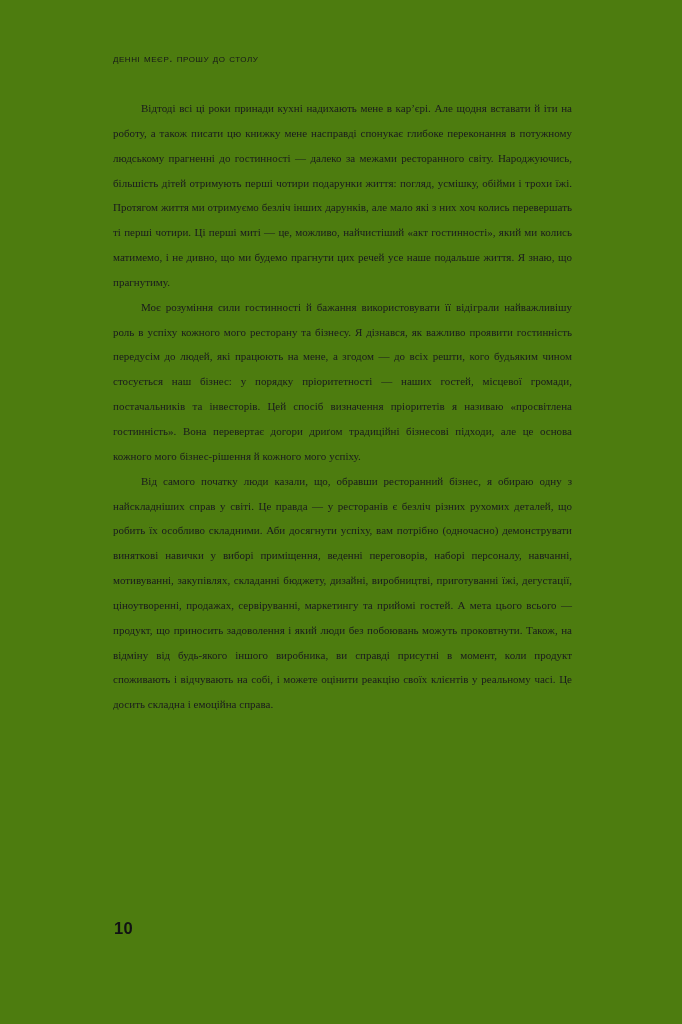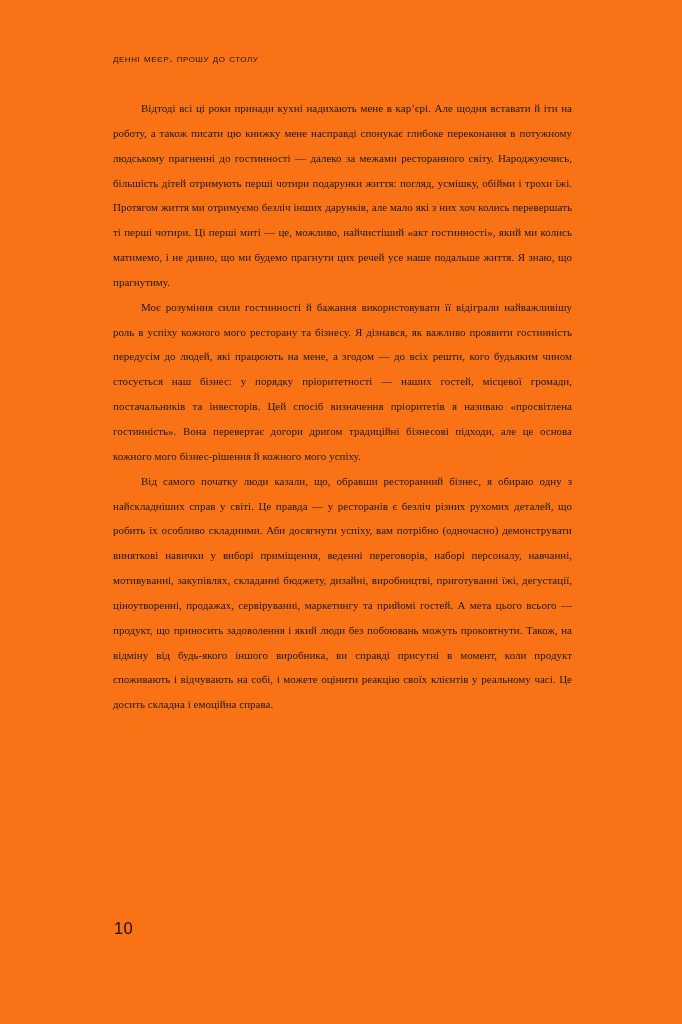--- a/index.html
+++ b/index.html
@@ -4,21 +4,21 @@
 <style>
   html, body {
     margin: 0;
     padding: 0;
     background: #ffffff;
   }
   .page {
     position: relative;
     width: 682px;
     height: 1024px;
-    background: #f97316;
+    background: #4d7c0f;
     overflow: hidden;
     box-sizing: border-box;
   }
   .running-head {
     position: absolute;
     left: 113px;
     top: 52px;
     font-family: "Liberation Sans", sans-serif;
     font-size: 11.4px;
     letter-spacing: 0.55px;
@@ -49,21 +49,21 @@
     hyphens: manual;
     -webkit-hyphens: manual;
     word-spacing: 0.1px;
   }
   .folio {
     position: absolute;
     left: 114px;
     top: 919px;
     font-family: "Liberation Sans", sans-serif;
     font-size: 16.5px;
-    font-weight: 400;
+    font-weight: 700;
     color: #111114;
     letter-spacing: 0.3px;
   }
 </style>
 </head>
 <body>
 
 <div class="page">
 
   <div class="running-head">Денні Меєр. Прошу до столу</div>

